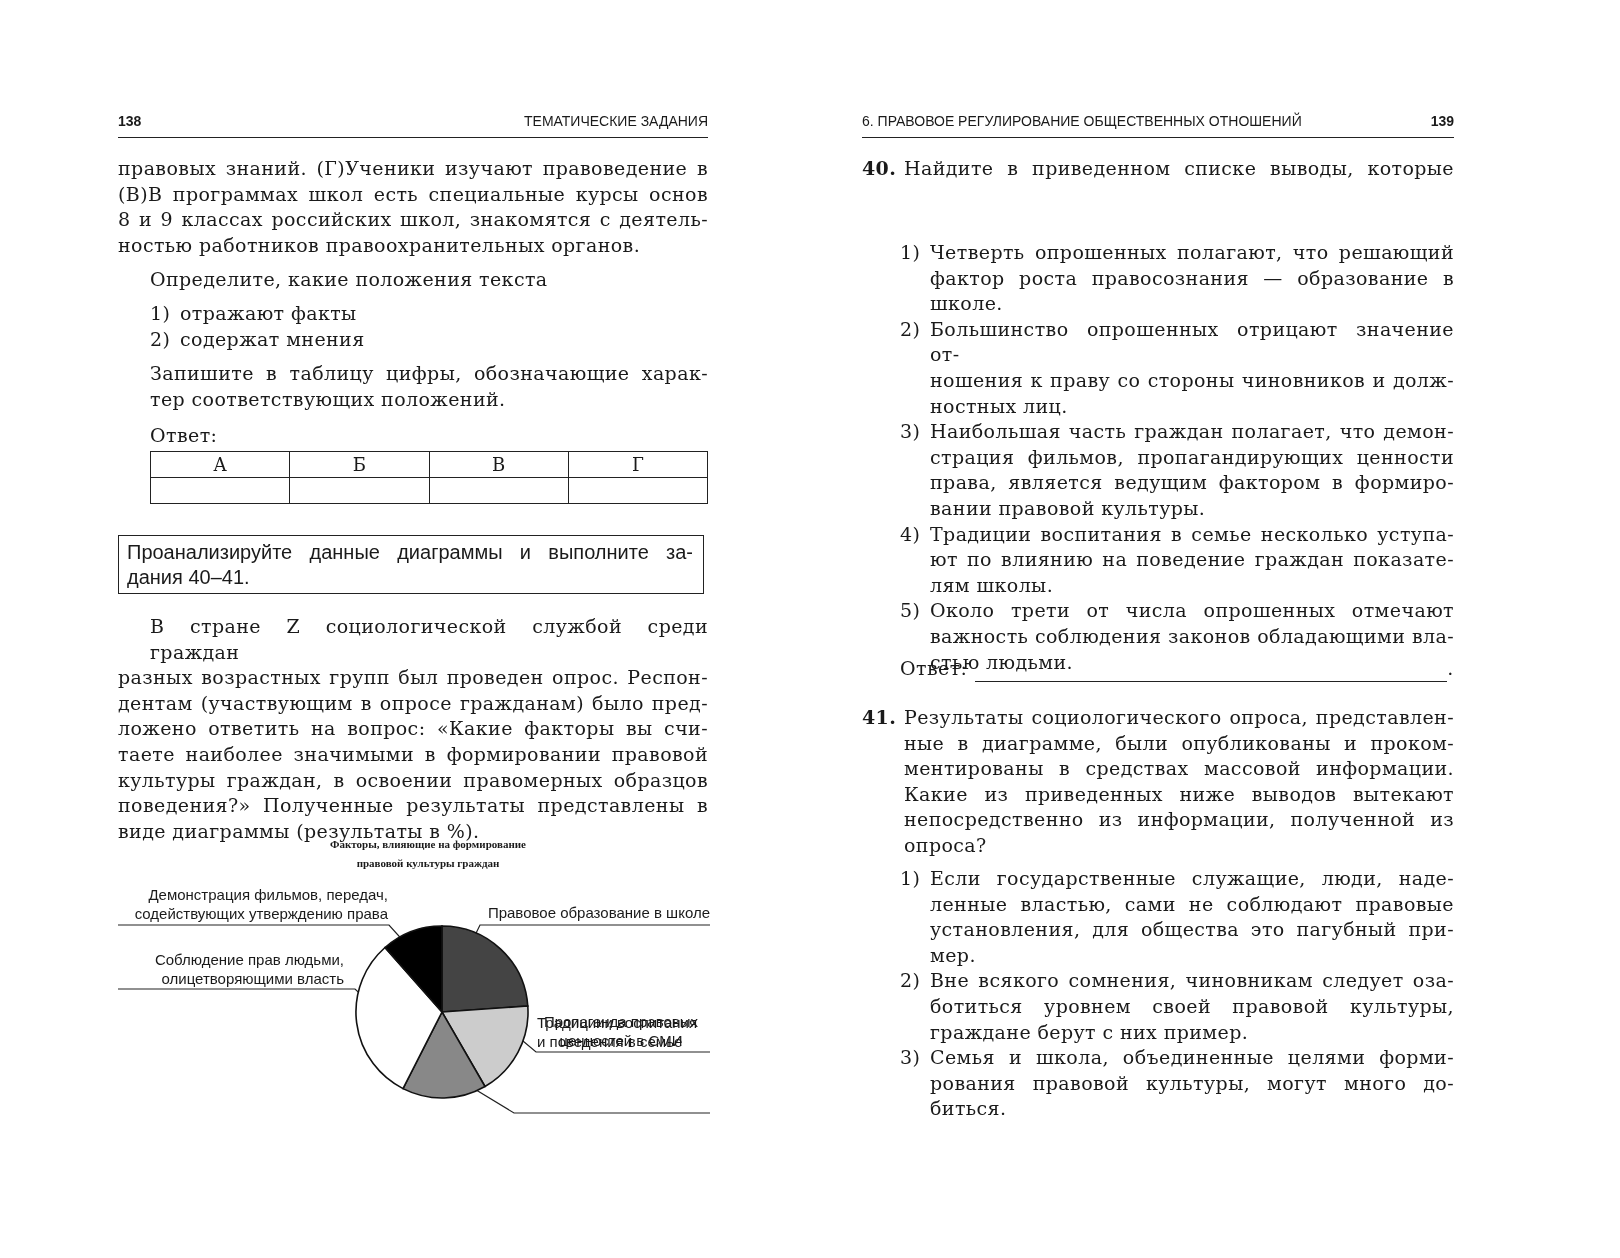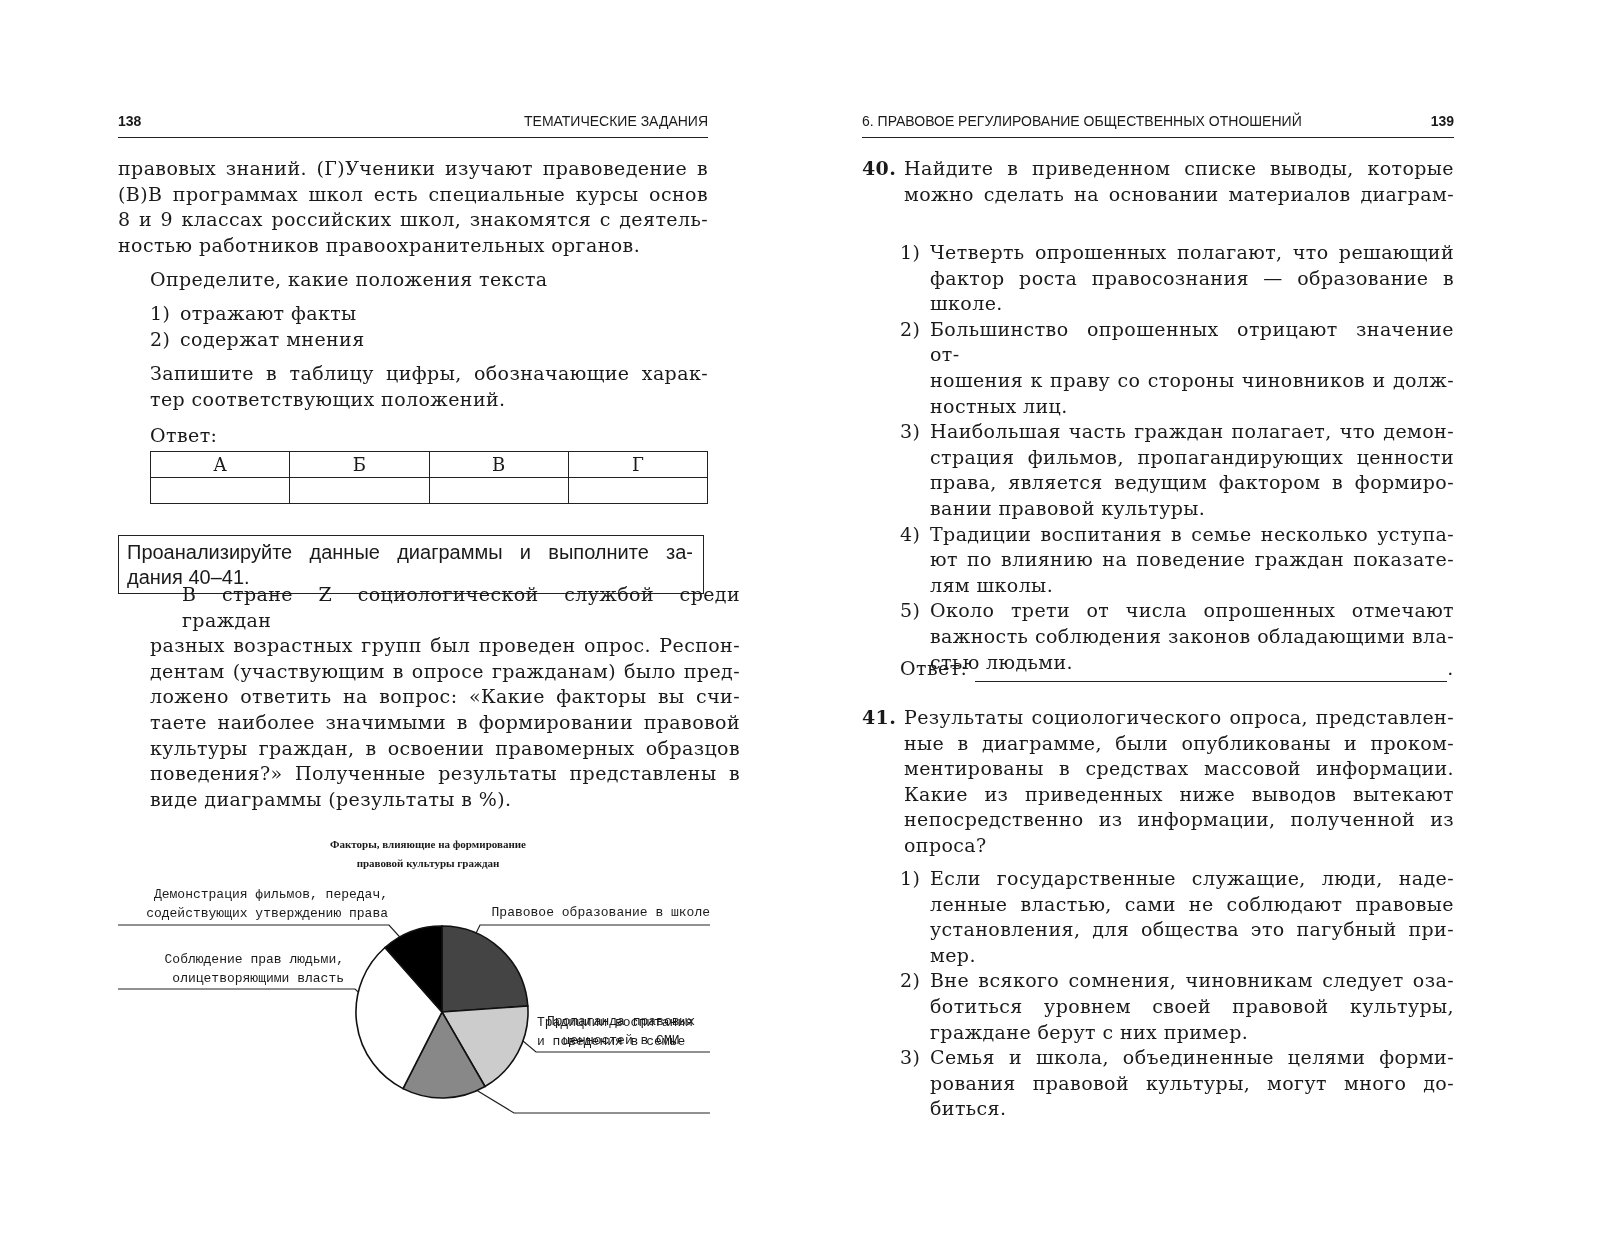--- a/index.html
+++ b/index.html
@@ -22,21 +22,21 @@
   .blk{position:absolute;}
   p{margin:0;}
   .li{display:flex;}
   .li .n{width:30px;flex:none;}
   .li .t{flex:1;text-align:justify;}
   table.ans{border-collapse:collapse;width:558px;position:absolute;left:32px;top:451px;font-size:18px;}
   table.ans td{border:1.3px solid #222;text-align:center;height:25px;width:25%;padding:0;}
   .boxed{position:absolute;left:0;top:535px;width:566px;border:1.3px solid #222;padding:4px 10px 3px 8px;
          font-family:"Liberation Sans","DejaVu Sans",sans-serif;font-size:20px;line-height:25px;text-align:justify;}
   .chart-title{position:absolute;left:100px;top:835px;width:420px;text-align:center;font-weight:bold;font-size:11px;line-height:19px;font-family:"Liberation Serif",serif;}
-  .lbl{position:absolute;font-size:13px;line-height:19px;font-family:Liberation Mono, monospace;}
+  .lbl{position:absolute;font-size:15px;line-height:19px;font-family:Liberation Sans, sans-serif;}
   .qnum{font-weight:bold;position:absolute;}
   .answer-line{display:inline-block;border-bottom:1.3px solid #222;width:472px;height:18px;vertical-align:bottom;margin-left:8px;}
 </style>
 </head>
 <body>
 
 <div class="page left">
   <div class="runhead">
     <span class="num">138</span>
     <span class="title">ТЕМАТИЧЕСКИЕ ЗАДАНИЯ</span>
@@ -86,21 +86,21 @@
       <td></td>
     </tr>
   </tbody>
     </table>
 
   <div class="boxed">
     <p style="text-align-last:justify;">Проанализируйте данные диаграммы и выполните за-</p>
     <p>дания 40–41.</p>
   </div>
 
-  <div class="blk txt" style="top:582px;left:0;width:590px;margin-left:32px;">
+  <div class="blk txt" style="top:614px;left:0;width:590px;">
     <p style="padding-left:32px;text-align-last:justify;">В стране Z социологической службой среди граждан</p>
     <p style="text-align-last:justify;">разных возрастных групп был проведен опрос. Респон-</p>
     <p style="text-align-last:justify;">дентам (участвующим в опросе гражданам) было пред-</p>
     <p style="text-align-last:justify;">ложено ответить на вопрос: «Какие факторы вы счи-</p>
     <p style="text-align-last:justify;">таете наиболее значимыми в формировании правовой</p>
     <p style="text-align-last:justify;">культуры граждан, в освоении правомерных образцов</p>
     <p style="text-align-last:justify;">поведения?» Полученные результаты представлены в</p>
     <p>виде диаграммы (результаты в %).</p>
   </div>
 
@@ -151,21 +151,20 @@
 
 <div class="page right">
   <div class="runhead">
     <span class="title">6. ПРАВОВОЕ РЕГУЛИРОВАНИЕ ОБЩЕСТВЕННЫХ ОТНОШЕНИЙ</span>
     <span class="num">139</span>
   </div>
 
   <div class="blk txt qnum" style="top:156px;left:0;">40.</div>
   <div class="blk txt" style="top:156px;left:42px;width:550px;">
     <p style="text-align-last:justify;">Найдите в приведенном списке выводы, которые</p>
-    <p style="text-align-last:justify;">можно сделать на основании материалов диаграм-</p>
   </div>
 
   <div class="blk txt" style="top:240px;left:38px;width:554px;">
     <div class="li" style="margin-bottom:0;">
       <span class="n">1)</span>
       <span class="t">
         <p style="text-align-last:justify;">Четверть опрошенных полагают, что решающий</p>
         <p style="text-align-last:justify;">фактор роста правосознания — образование в</p>
         <p>школе.</p>
       </span>

